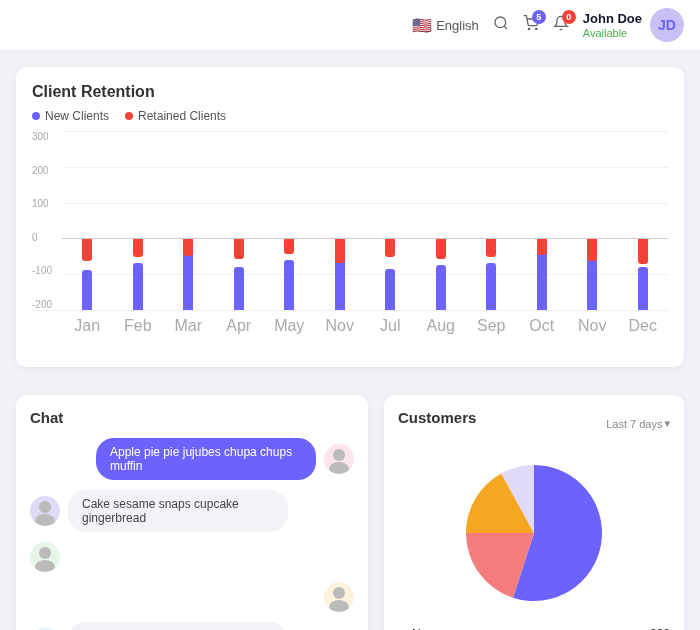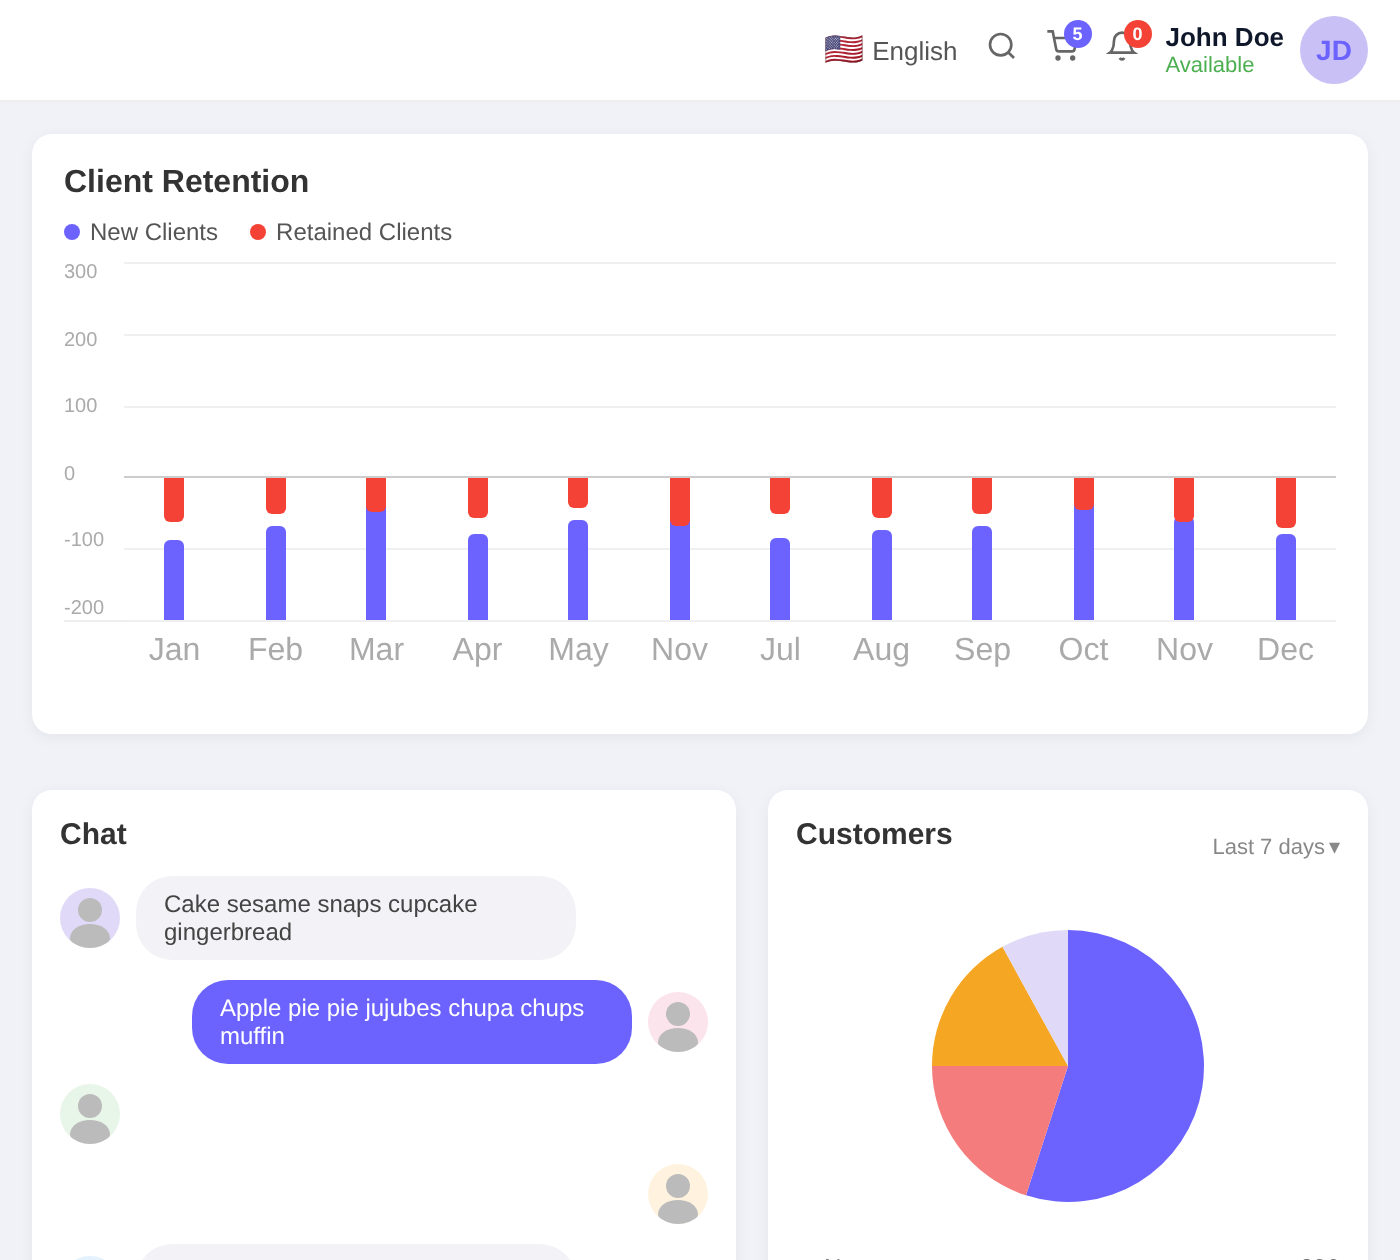--- a/index.html
+++ b/index.html
@@ -331,37 +331,37 @@
           <div class="x-label">Dec</div>
         </div>
     </div>
   </div>
 
   <div class="bottom-row">
 
     <div class="chat-card">
       <div class="section-title">Chat</div>
       <div class="chat-messages" id="chat-messages">
+          <div class="chat-msg right">
+            <div class="msg-avatar" style="background: rgb(252, 228, 236);">
+              <svg width="30" height="30" viewBox="0 0 30 30">
+                <circle cx="15" cy="11" r="6" fill="#bbb"></circle>
+                <ellipse cx="15" cy="25" rx="10" ry="7" fill="#bbb"></ellipse>
+              </svg>
+            </div>
+            <div class="msg-bubble sent">Apple pie pie jujubes chupa chups muffin</div>
+          </div>
           <div class="chat-msg">
             <div class="msg-avatar" style="background: rgb(224, 218, 248);">
               <svg width="30" height="30" viewBox="0 0 30 30">
                 <circle cx="15" cy="11" r="6" fill="#bbb"></circle>
                 <ellipse cx="15" cy="25" rx="10" ry="7" fill="#bbb"></ellipse>
               </svg>
             </div>
             <div class="msg-bubble">Cake sesame snaps cupcake gingerbread</div>
-          </div>
-          <div class="chat-msg right">
-            <div class="msg-avatar" style="background: rgb(252, 228, 236);">
-              <svg width="30" height="30" viewBox="0 0 30 30">
-                <circle cx="15" cy="11" r="6" fill="#bbb"></circle>
-                <ellipse cx="15" cy="25" rx="10" ry="7" fill="#bbb"></ellipse>
-              </svg>
-            </div>
-            <div class="msg-bubble sent">Apple pie pie jujubes chupa chups muffin</div>
           </div>
           <div class="chat-msg">
             <div class="msg-avatar" style="background: rgb(232, 245, 233);">
               <svg width="30" height="30" viewBox="0 0 30 30">
                 <circle cx="15" cy="11" r="6" fill="#bbb"></circle>
                 <ellipse cx="15" cy="25" rx="10" ry="7" fill="#bbb"></ellipse>
               </svg>
             </div>
           </div>
           <div class="chat-msg right">

